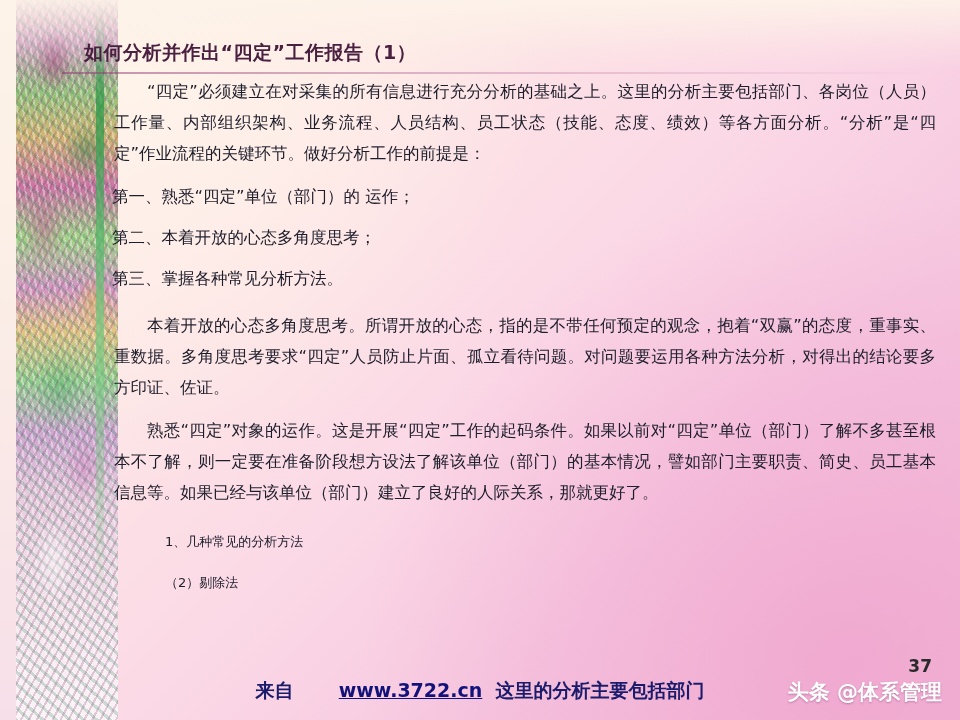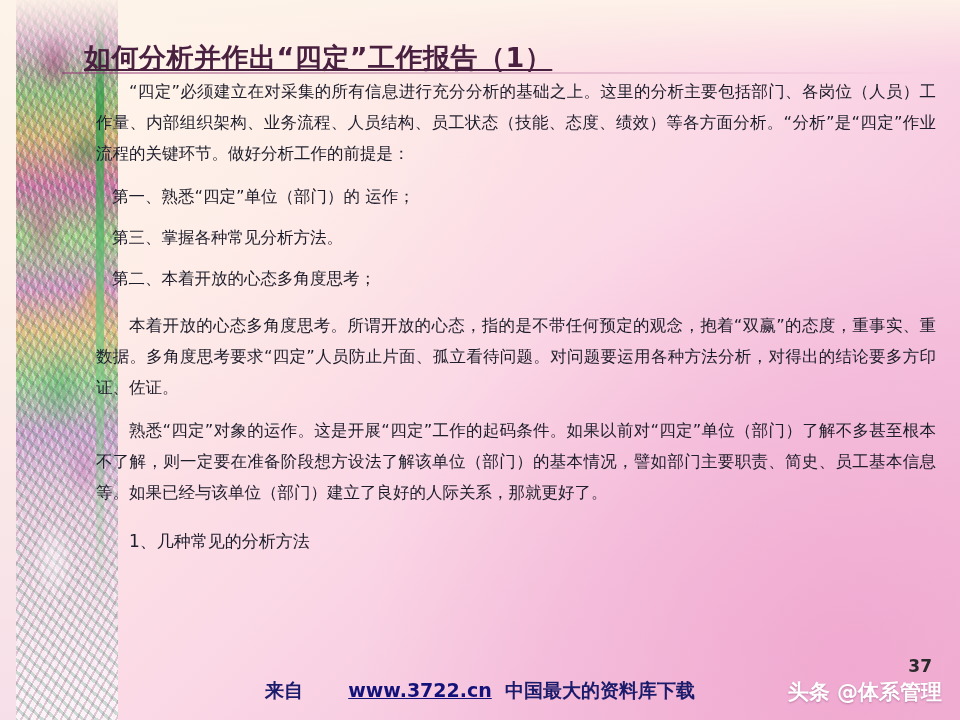--- a/index.html
+++ b/index.html
@@ -107,64 +107,65 @@
     pointer-events: none;
   }
 
   
   .title {
     position: absolute;
     left: 84px;
     top: 40px;
     width: 840px;
     font-family: "DejaVu Sans", "Liberation Sans", sans-serif;
-    font-size: 27px;
+    font-size: 19px;
     font-weight: bold;
     color: #4a2040;
     letter-spacing: 0.5px;
     white-space: nowrap;
-    text-decoration: underline;
   }
   .title-rule {
     position: absolute;
     left: 62px;
     top: 72px;
     width: 872px;
     height: 2px;
     background: linear-gradient(90deg, rgba(150,60,120,0.55), rgba(150,60,120,0.15) 70%, rgba(150,60,120,0));
   }
 
   
   .body {
     position: absolute;
     left: 96px;
     top: 76px;
     width: 840px;
     font-family: "DejaVu Sans", "Liberation Sans", sans-serif;
     color: #1d1d2b;
   }
   p.para {
-    margin: 0 0 12px 0;
+    margin: 0 0 12px 12px;
     font-size: 16.5px;
     line-height: 31px;
     text-align: justify;
     text-justify: inter-ideograph;
+    padding-left: 6px;
   }
   p.indent2 { text-indent: 33px; }
   p.listline {
     margin: 0 0 10px 0;
     text-indent: 16px;
     font-size: 16.5px;
     line-height: 31px;
   }
   p.sub {
     margin: 0 0 10px 0;
     text-indent: 33px;
-    font-size: 17px;
+    font-size: 13px;
     line-height: 31px;
+    padding-left: 36px;
   }
   .gap-sm { height: 6px; }
 
   
   .footer {
     position: absolute;
     left: 0;
     bottom: 16px;
     width: 960px;
     text-align: center;
@@ -218,34 +219,35 @@
   </div>
 
   <div class="top-fade"></div>
 
   <div class="title">如何分析并作出“四定”工作报告（1）</div>
   <div class="title-rule"></div>
 
   <div class="body">
     <p class="para indent2">“四定”必须建立在对采集的所有信息进行充分分析的基础之上。这里的分析主要包括部门、各岗位（人员）工作量、内部组织架构、业务流程、人员结构、员工状态（技能、态度、绩效）等各方面分析。“分析”是“四定”作业流程的关键环节。做好分析工作的前提是：</p>
     <p class="listline">第一、熟悉“四定”单位（部门）的 运作；</p>
+    <p class="listline">第二、本着开放的心态多角度思考；</p>
     <p class="listline">第三、掌握各种常见分析方法。</p>
-    <p class="listline">第二、本着开放的心态多角度思考；</p>
     <div class="gap-sm"></div>
     <p class="para indent2">本着开放的心态多角度思考。所谓开放的心态，指的是不带任何预定的观念，抱着“双赢”的态度，重事实、重数据。多角度思考要求“四定”人员防止片面、孤立看待问题。对问题要运用各种方法分析，对得出的结论要多方印证、佐证。</p>
     <p class="para indent2">熟悉“四定”对象的运作。这是开展“四定”工作的起码条件。如果以前对“四定”单位（部门）了解不多甚至根本不了解，则一定要在准备阶段想方设法了解该单位（部门）的基本情况，譬如部门主要职责、简史、员工基本信息等。如果已经与该单位（部门）建立了良好的人际关系，那就更好了。</p>
     <div class="gap-sm"></div>
     <p class="sub">1、几种常见的分析方法</p>
+    <p class="sub">（2）剔除法</p>
 
   </div>
 
   <div class="page-num">37</div>
 
   <div class="footer">
     <span>来自</span>
     <span>&nbsp;</span><a class="url" href="#">www.3722.cn</a><span>&nbsp;</span>
-    <span>中国最大的资料库下载</span>
+    <span>这里的分析主要包括部门</span>
   </div>
 
   <div class="watermark">
     <span>头条 @体系管理</span>
   </div>
 </div>
 
 </body></html>

